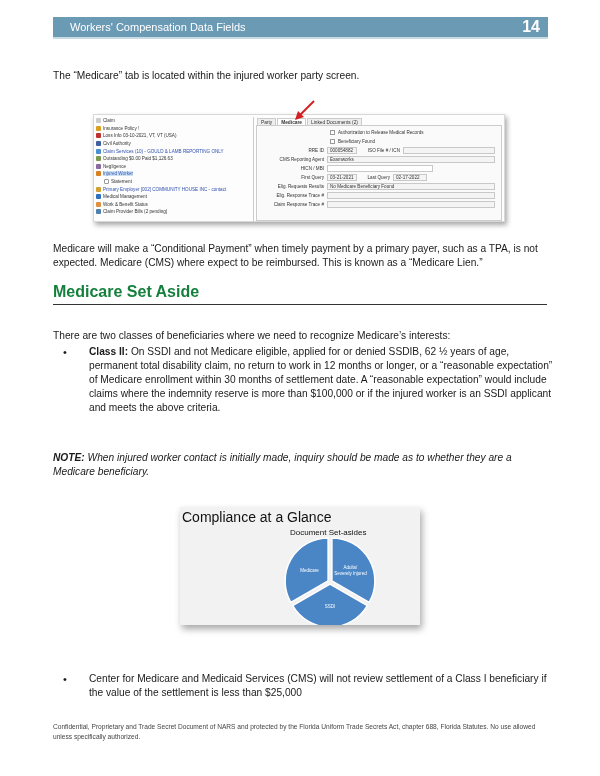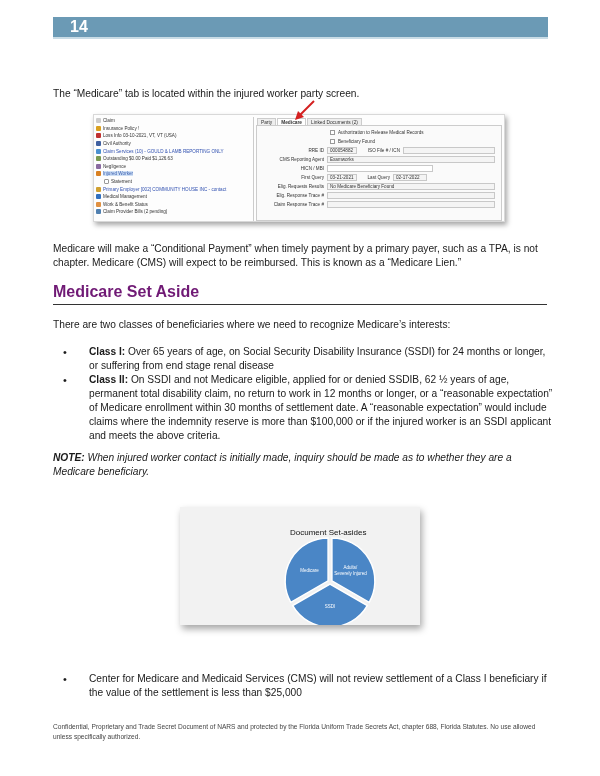--- a/index.html
+++ b/index.html
@@ -34,21 +34,21 @@
   .tab.active { background: #fff; font-weight: bold; }
   .panel { position: absolute; left: 162px; top: 10px; width: 246px; height: 96px; border: 1px solid #ccc; background: #fafafa; }
   .row { position: absolute; display: flex; align-items: center; height: 7px; font-size: 4.6px; }
   .lbl { text-align: right; width: 70px; padding-right: 3px; color: #333; }
   .fld { height: 6.5px; border: 1px solid #c8c8c8; background: #f4f4f4; padding: 0 2px; display: flex; align-items: center; }
   .chk { width: 5px; height: 5px; border: 1px solid #999; background: #fff; margin-right: 3px; }
 
   .arrow { position: absolute; left: 293px; top: 99px; width: 24px; height: 22px; }
 
   .section-title {
-    position: absolute; left: 53px; top: 283px; font-size: 16px; font-weight: bold; color: #701a75;
+    position: absolute; left: 53px; top: 283px; font-size: 16px; font-weight: bold; color: #15803d;
   }
   .section-rule { position: absolute; left: 53px; top: 304px; width: 494px; height: 1px; background: #333; }
 
   ul.bullets { list-style: none; }
   .bullet { position: relative; padding-left: 36px; }
   .bullet::before { content: "•"; position: absolute; left: 10px; top: 0; font-size: 11px; }
   b { font-weight: bold; }
 
   .chart-box {
     position: absolute; left: 180px; top: 507px; width: 240px; height: 118px;
@@ -57,24 +57,25 @@
   .chart-title-big { position: absolute; left: 2px; top: 2px; font-size: 14px; color: #111; }
   .chart-sub { position: absolute; left: 110px; top: 21px; font-size: 8px; color: #111; }
   .chart-svg { position: absolute; left: 0; top: 0; }
 
   .footer { position: absolute; left: 53px; top: 722px; width: 500px; font-size: 6.6px; line-height: 10px; color: #444; }
 </style>
 </head>
 <body>
 
 <div class="header-bar">
+  <span>Workers' Compensation Data Fields</span>
   <span class="pg">14</span>
 </div>
 
-<p class="para" style="top:87px;">The “Medicare” tab is located within the injured worker party screen.</p>
+<p class="para" style="top:69px;">The “Medicare” tab is located within the injured worker party screen.</p>
 
 <div class="app-shot">
   <div class="tree" id="tree">
       <div class="tree-item">
         <span class="ic" style="background: rgb(204, 204, 204);"></span>
         <span class="t">Claim</span>
       </div>
       <div class="tree-item">
         <span class="ic" style="background: rgb(217, 160, 32);"></span>
         <span class="t">Insurance Policy !</span>
@@ -173,35 +174,35 @@
       <span class="fld" style="width:168px;"></span>
     </div>
   </div>
 </div>
 
 <svg class="arrow" viewBox="0 0 24 22">
   <line x1="21" y1="2" x2="6" y2="17" stroke="#d42020" stroke-width="2"></line>
   <polygon points="2,21 5,12 11,18" fill="#d42020"></polygon>
 </svg>
 
-<p class="para" style="top:242px;">Medicare will make a “Conditional Payment” when timely payment by a primary payer, such as a TPA, is not chapter. Medicare (CMS) will expect to be reimbursed. This is known as a “Medicare Lien.”</p>
+<p class="para" style="top:242px;">Medicare will make a “Conditional Payment” when timely payment by a primary payer, such as a TPA, is not expected. Medicare (CMS) where expect to be reimbursed. This is known as a “Medicare Lien.”</p>
 
 <div class="section-title">Medicare Set Aside</div>
 <div class="section-rule"></div>
 
-<p class="para" style="top:318px;">There are two classes of beneficiaries where we need to recognize Medicare’s interests:</p>
+<p class="para" style="top:329px;">There are two classes of beneficiaries where we need to recognize Medicare’s interests:</p>
 
 <ul class="para bullets" style="top:345px;">
-  <li class="bullet"><b>Class I:</b><span>  Over 65 years of age, on Social Security Disability Insurance (SSDI) for 24 months or longer, or suffering from end stage renal disease</span></li>
   <li class="bullet"><b>Class II:</b><span>  On SSDI and not Medicare eligible, applied for or denied SSDIB, 62 ½ years of age, permanent total disability claim, no return to work in 12 months or longer, or a “reasonable expectation” of Medicare enrollment within 30 months of settlement date. A “reasonable expectation” would include claims where the indemnity reserve is more than $100,000 or if the injured worker is an SSDI applicant and meets the above criteria.</span></li>
 </ul>
 
 <p class="para" style="top:451px;font-style:italic;"><b>NOTE:</b><span>  When injured worker contact is initially made, inquiry should be made as to whether they are a Medicare beneficiary.</span></p>
 
 <div class="chart-box">
+  <div class="chart-title-big">Compliance at a Glance</div>
   <div class="chart-sub">Document Set-asides</div>
   <svg class="chart-svg" id="pie" width="240" height="118">
       <path d="M151.90410292655665,73.89800542420643 L151.90410292655665,30.89800542420643 A43,43 0 0 1 189.18814307662973,95.31996495380454 Z" fill="#4a86c6" stroke="#ffffff" stroke-width="1.5"></path>
       <text x="170.4691064604839" y="62.15355831021921" text-anchor="middle" font-size="4.5" fill="#ffffff" font-family="Liberation Sans, sans-serif">Adults/</text>
       <text x="170.4691064604839" y="68.15355831021921" text-anchor="middle" font-size="4.5" fill="#ffffff" font-family="Liberation Sans, sans-serif">Severely Injured</text>
       <path d="M150,77.2 L187.28404015007305,98.62195952959812 A43,43 0 0 1 112.71595984992695,98.62195952959813 Z" fill="#4a86c6" stroke="#ffffff" stroke-width="1.5"></path>
       <text x="150" y="100.65" text-anchor="middle" font-size="4.5" fill="#ffffff" font-family="Liberation Sans, sans-serif">SSDI</text>
       <path d="M148.09589707344335,73.89800542420645 L110.8118569233703,95.31996495380457 A43,43 0 0 1 148.09589707344335,30.898005424206445 Z" fill="#4a86c6" stroke="#ffffff" stroke-width="1.5"></path>
       <text x="129.5308935395161" y="65.15355831021921" text-anchor="middle" font-size="4.5" fill="#ffffff" font-family="Liberation Sans, sans-serif">Medicare</text>
     </svg>

